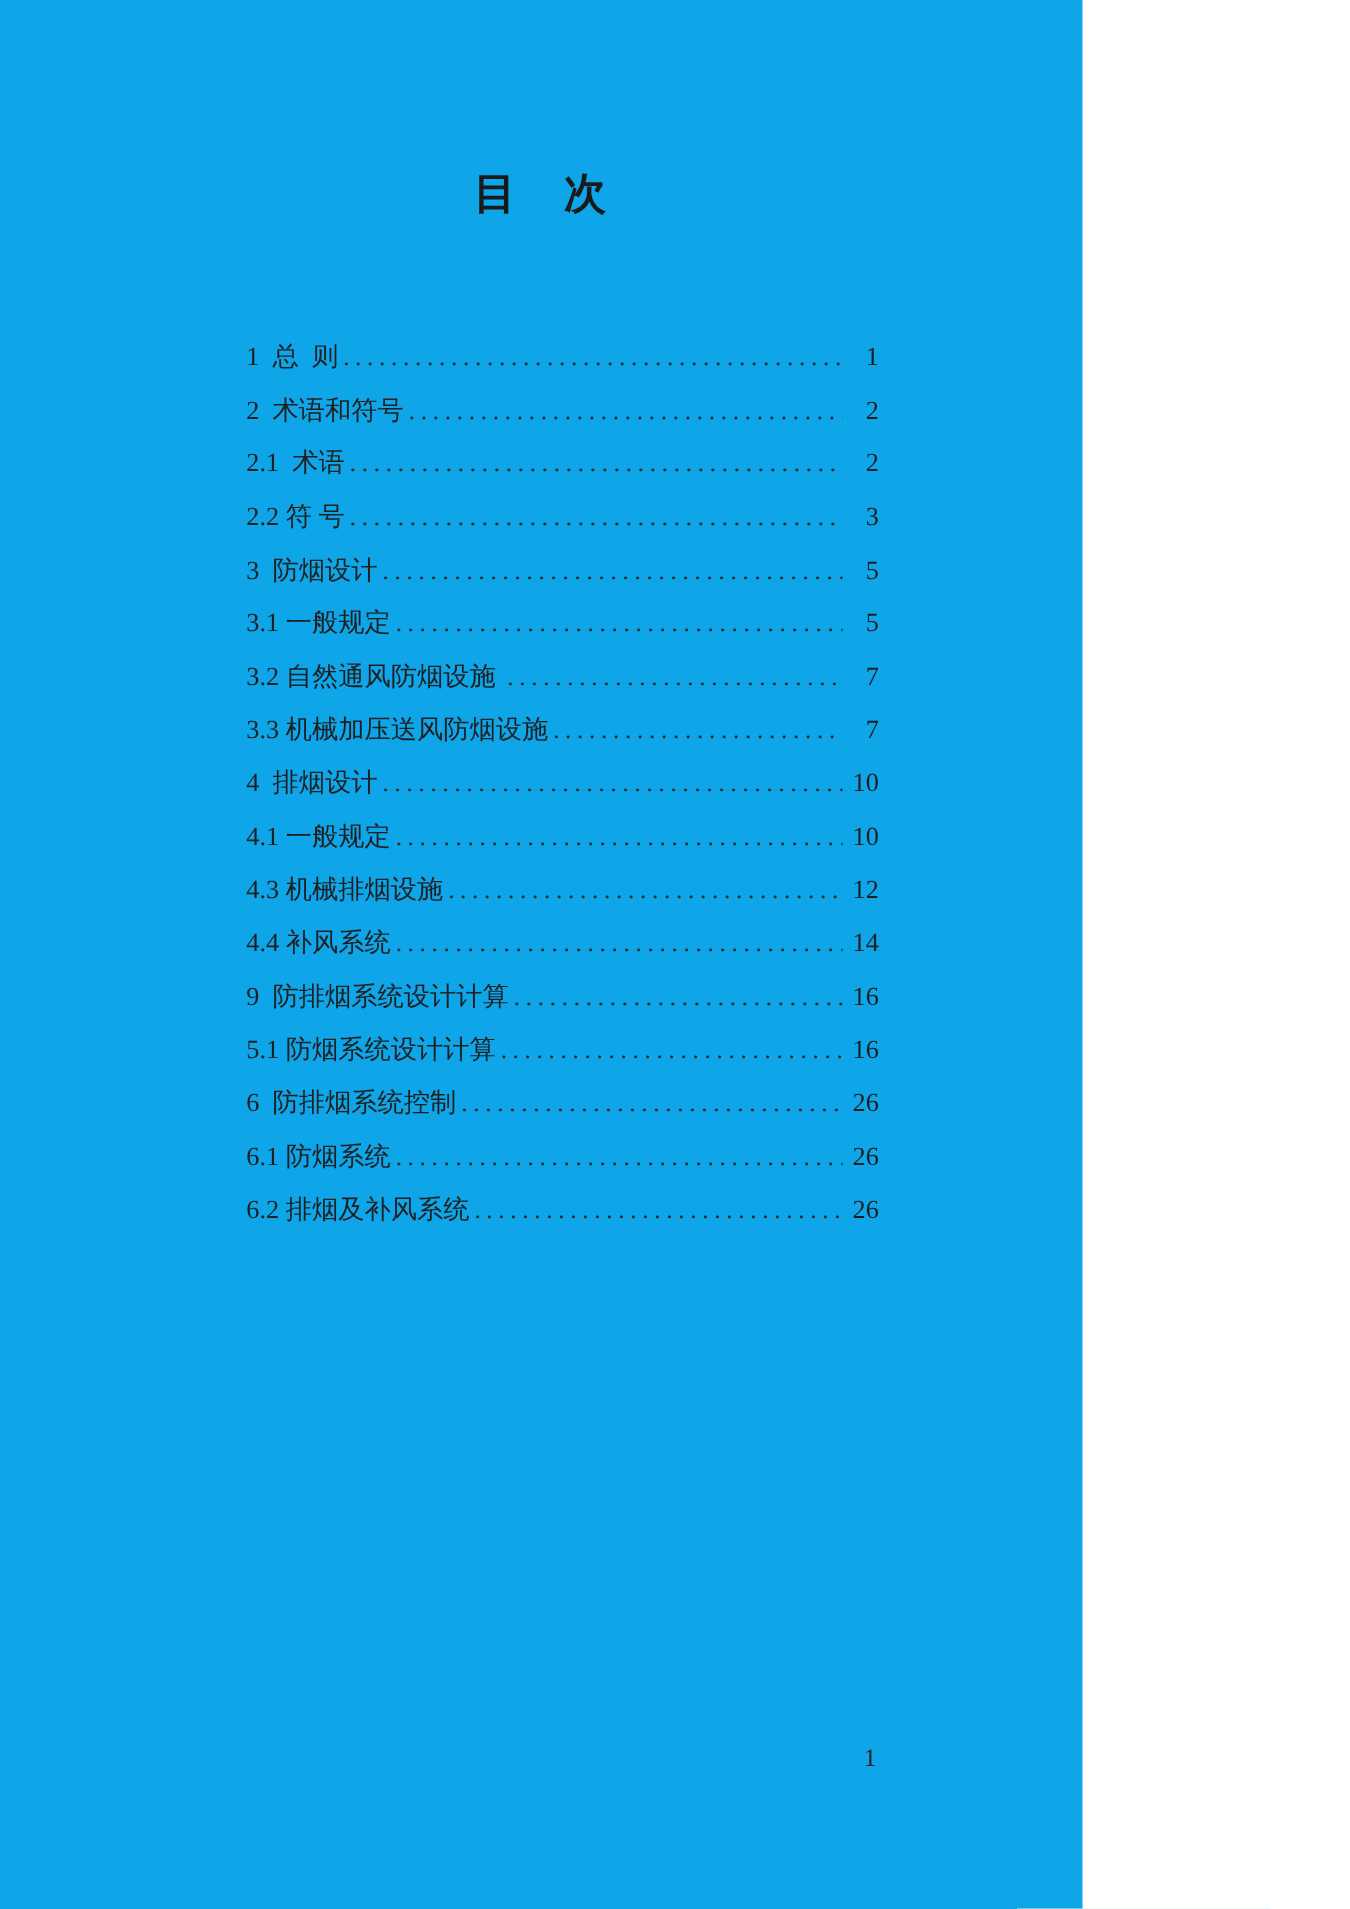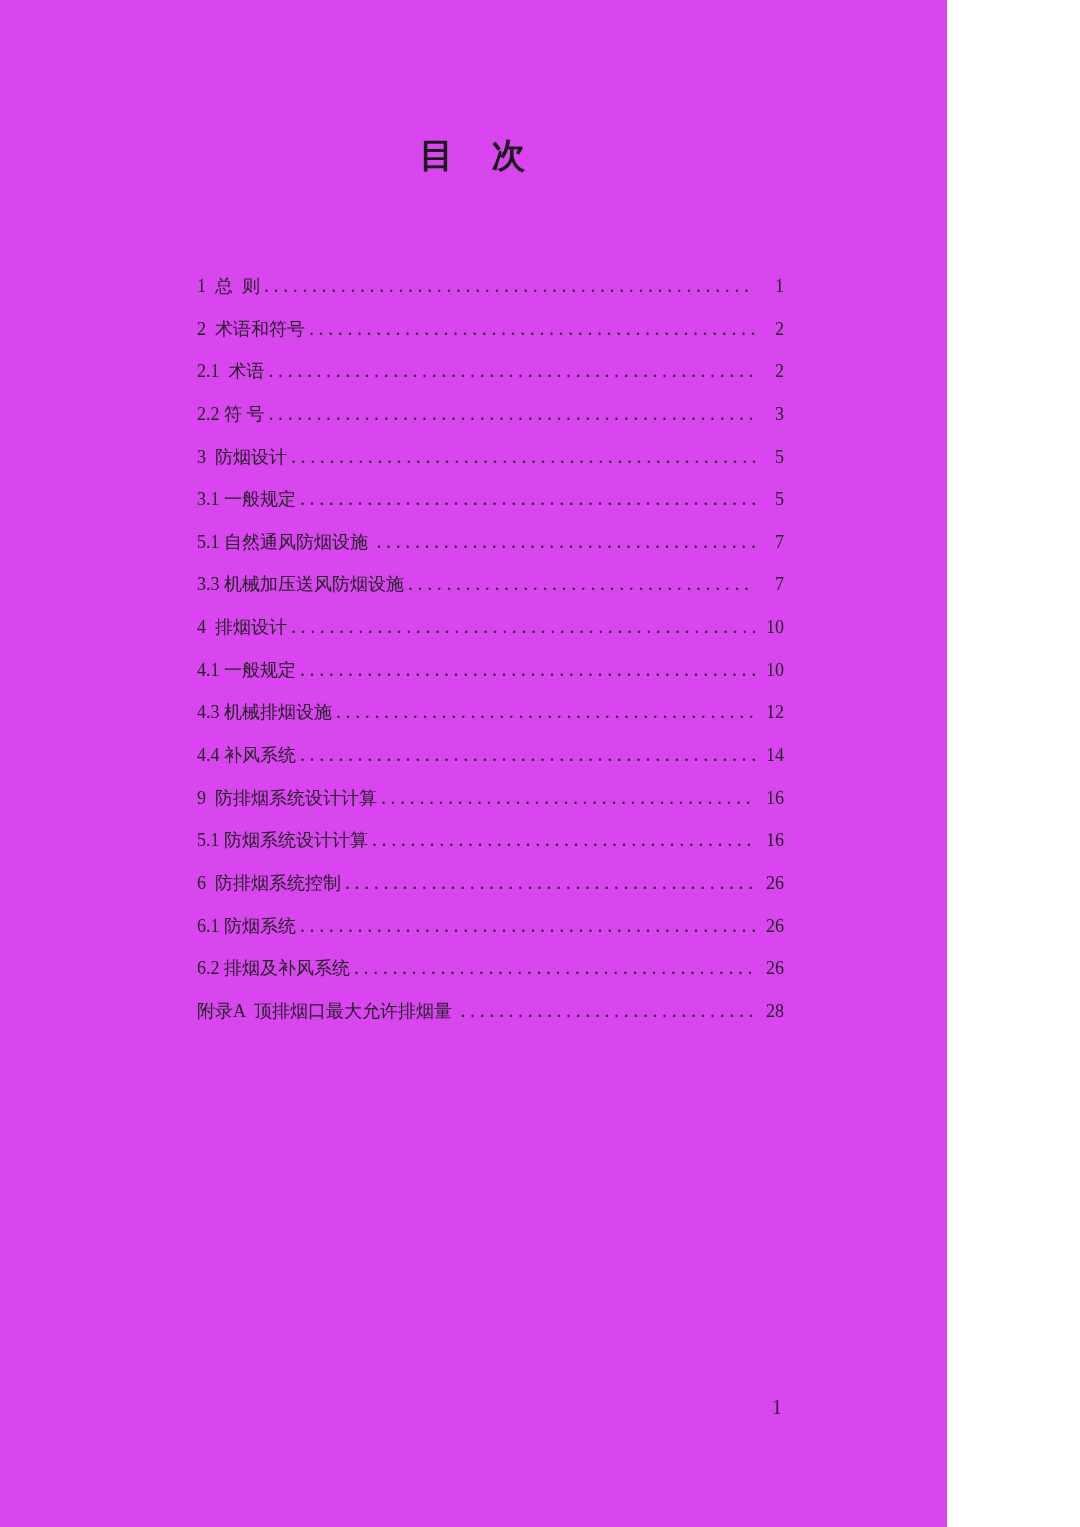--- a/index.html
+++ b/index.html
@@ -2,23 +2,23 @@
 <html><head>
 <meta charset="utf-8">
 <style>
   html, body {
     margin: 0;
     padding: 0;
     background: #ffffff;
   }
   .page {
     position: relative;
-    width: 947px;
+    width: 866px;
     height: 1527px;
-    background: #d946ef;
+    background: #0ea5e9;
     font-family: "Liberation Serif", "DejaVu Serif", serif;
     color: #1f1f1f;
     overflow: hidden;
   }
   .doc-title {
     position: absolute;
     top: 139px;
     left: 0;
     width: 100%;
     margin: 0;
@@ -33,21 +33,21 @@
   .toc {
     position: absolute;
     top: 270px;
     left: 197px;
     right: 163px;
   }
   .toc-row {
     display: flex;
     align-items: baseline;
     height: 42.65px;
-    font-size: 18px;
+    font-size: 21px;
     line-height: 30px;
   }
   .toc-label {
     white-space: pre;
     flex: 0 0 auto;
   }
   .toc-dots {
     flex: 1 1 auto;
     overflow: hidden;
     white-space: nowrap;
@@ -113,21 +113,21 @@
       <span class="toc-page">5</span>
     </div>
 
     <div class="toc-row">
       <span class="toc-label">3.1 一般规定</span>
       <span class="toc-dots"></span>
       <span class="toc-page">5</span>
     </div>
 
     <div class="toc-row">
-      <span class="toc-label">5.1 自然通风防烟设施 </span>
+      <span class="toc-label">3.2 自然通风防烟设施 </span>
       <span class="toc-dots"></span>
       <span class="toc-page">7</span>
     </div>
 
     <div class="toc-row">
       <span class="toc-label">3.3 机械加压送风防烟设施</span>
       <span class="toc-dots"></span>
       <span class="toc-page">7</span>
     </div>
 
@@ -180,25 +180,20 @@
       <span class="toc-dots"></span>
       <span class="toc-page">26</span>
     </div>
 
     <div class="toc-row">
       <span class="toc-label">6.2 排烟及补风系统</span>
       <span class="toc-dots"></span>
       <span class="toc-page">26</span>
     </div>
 
-    <div class="toc-row">
-      <span class="toc-label">附录A  顶排烟口最大允许排烟量 </span>
-      <span class="toc-dots"></span>
-      <span class="toc-page">28</span>
-    </div>
 
 
 
 
   </div>
 
   <div class="footer-page-number">1</div>
 
 </div>
 

